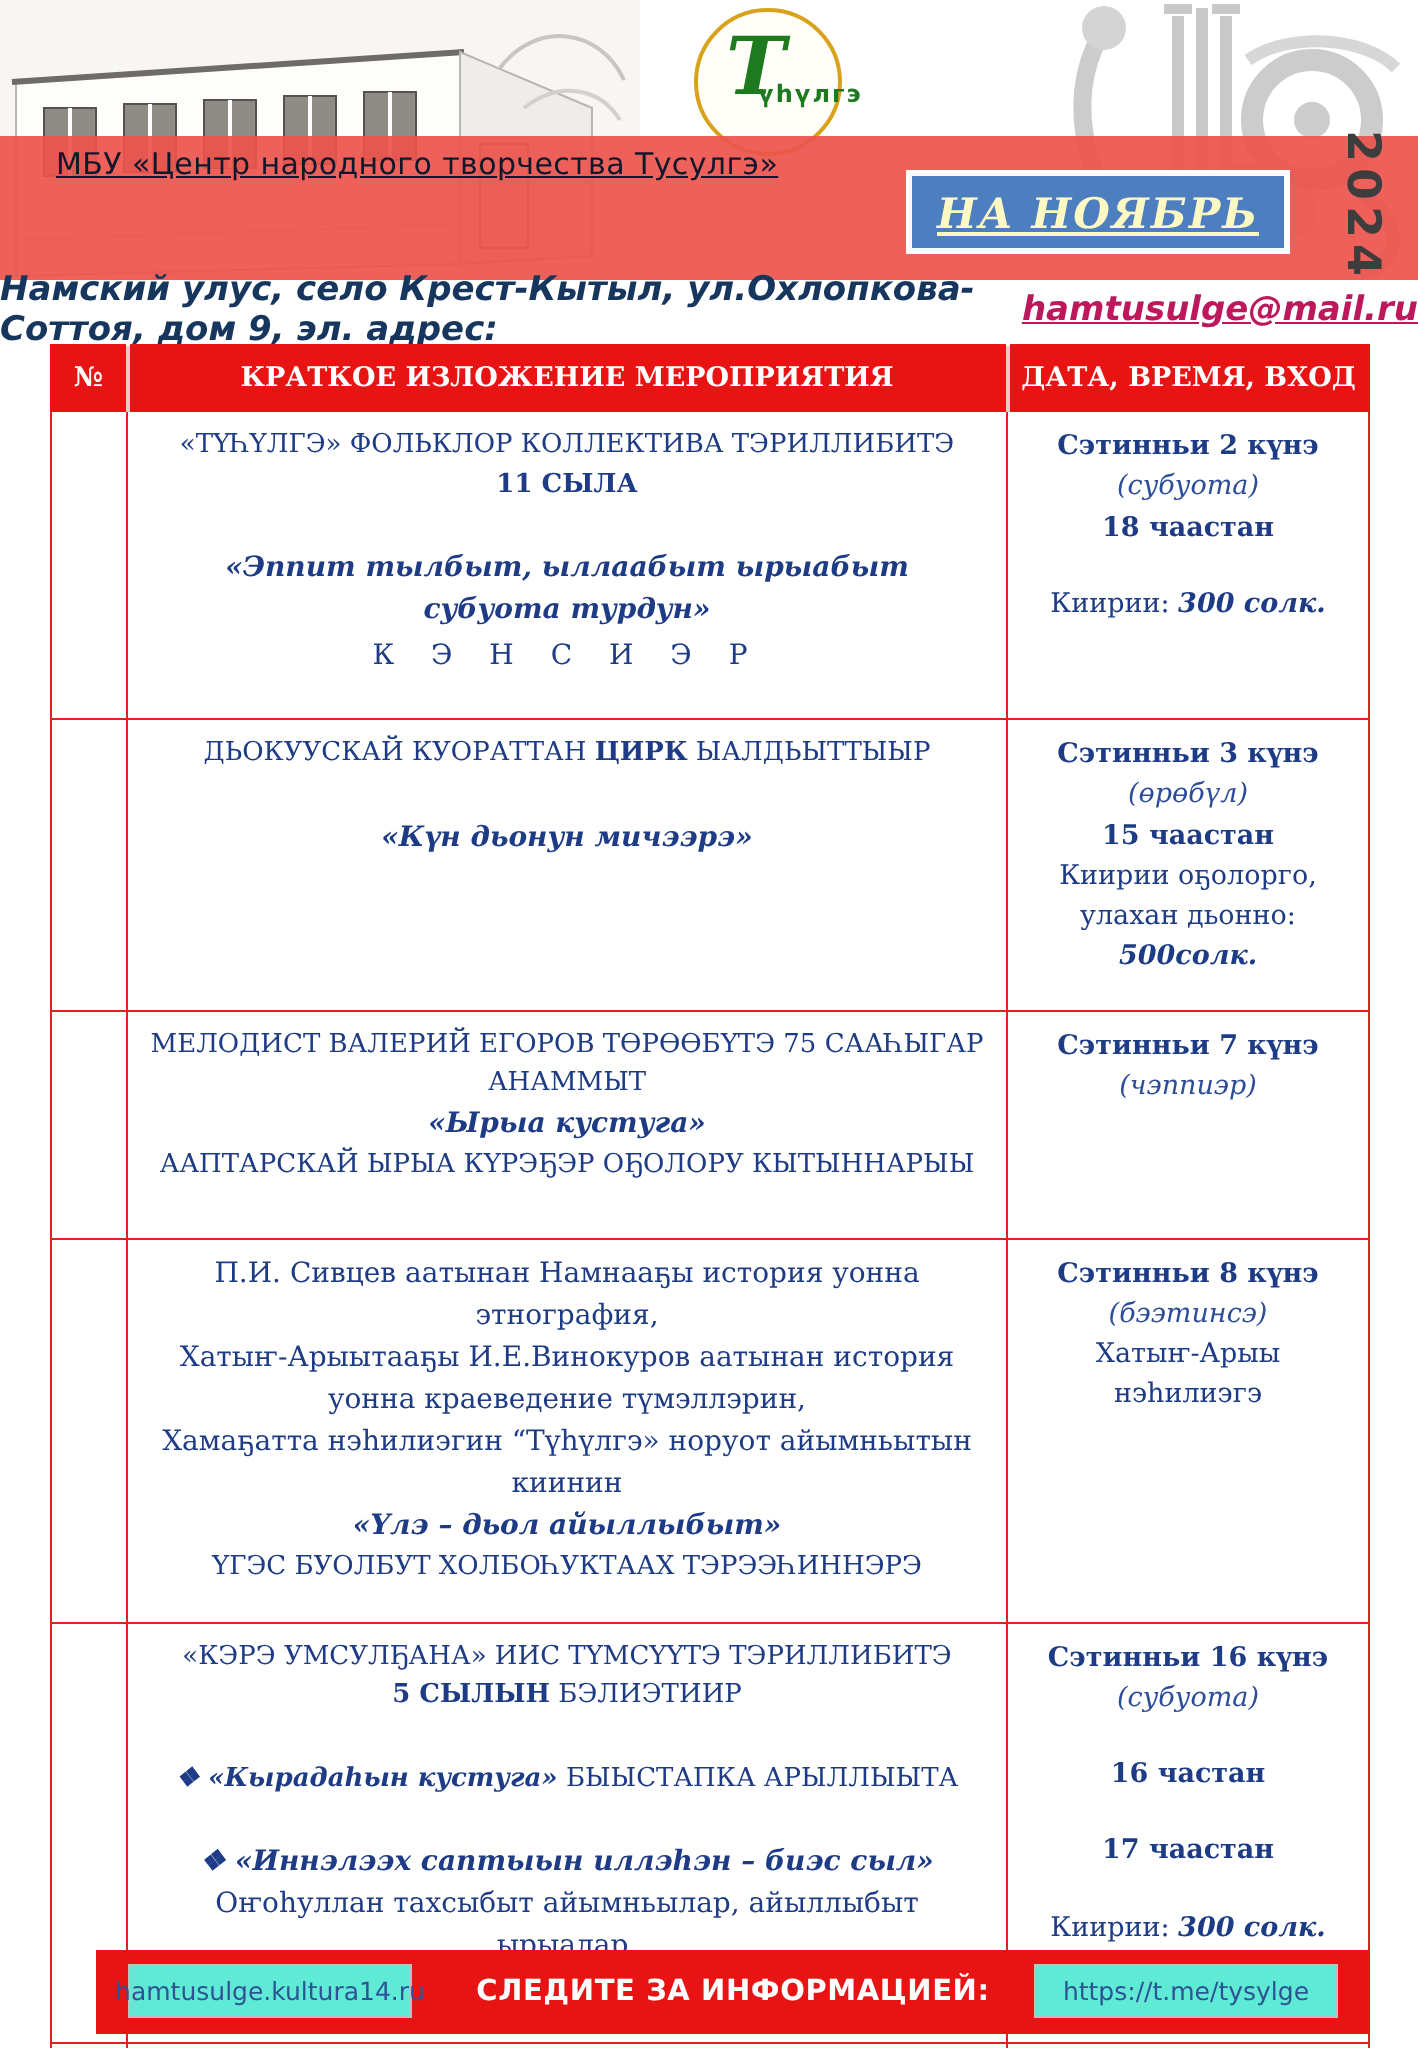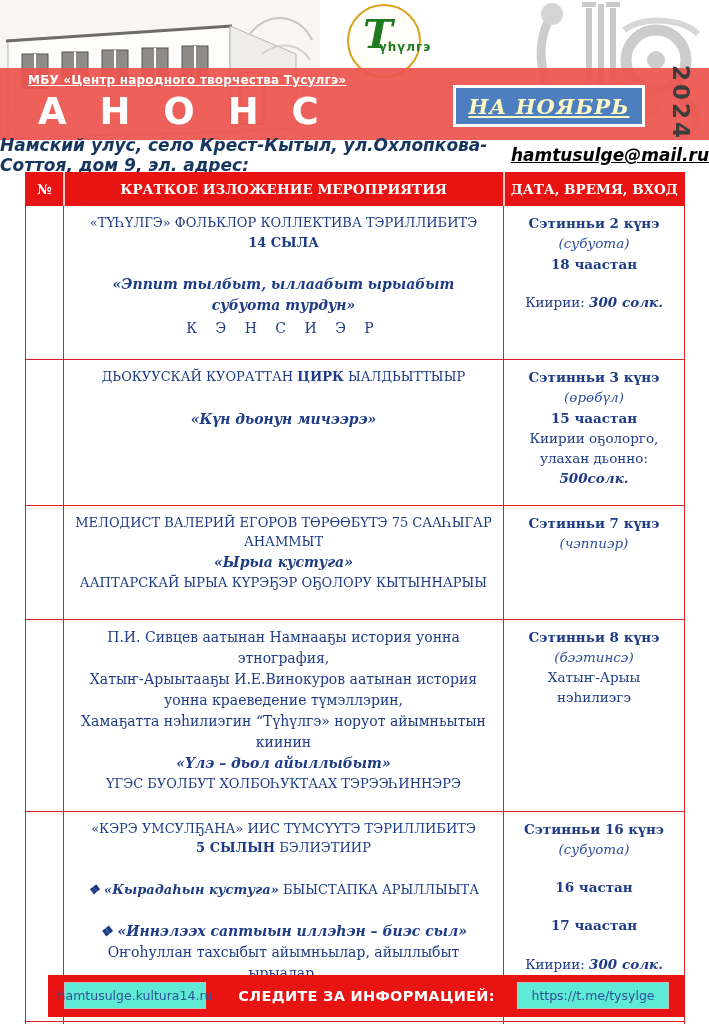--- a/index.html
+++ b/index.html
@@ -22,21 +22,21 @@
   }
   .logo-small{
     position:absolute;left:30px;top:34px;font-size:12px;font-weight:700;color:#1e7a1e;
     letter-spacing:1px;
   }
   .band{
     position:absolute;left:0;top:68px;width:709px;height:72px;
     background:rgba(237,84,77,0.92);
   }
   .org-title{
-    position:absolute;left:28px;top:5px;color:#ffffff;font-weight:700;font-size:12px;
+    position:absolute;left:28px;top:5px;color:#0f172a;font-weight:400;font-size:15px;
     text-decoration:underline;letter-spacing:.2px;
   }
   .announce{
     position:absolute;left:38px;top:24px;color:#ffffff;font-weight:700;font-size:37px;
     letter-spacing:10px;line-height:1.1;
   }
   .month-badge{
     position:absolute;right:64px;top:17px;width:186px;height:36px;
     background:#4d7ebf;border:3px solid #ffffff;
     display:flex;align-items:center;justify-content:center;
@@ -46,21 +46,21 @@
   }
   .year{
     position:absolute;right:-10px;top:22px;transform:rotate(90deg);
     font-size:23px;font-weight:700;color:#3d3d3d;letter-spacing:3px;
   }
   .address{
     position:absolute;left:0;top:141px;width:709px;height:28px;
     display:flex;align-items:center;justify-content:center;
     font-size:17px;font-weight:700;font-style:italic;color:#17365d;
   }
-  .address a{color:#000000;text-decoration:underline;margin-left:20px;}
+  .address a{color:#be185d;text-decoration:underline;margin-left:20px;}
   
   table.events{
     position:absolute;left:25px;top:172px;width:659px;border-collapse:collapse;
     font-family:"DejaVu Serif","Liberation Serif",serif;
     table-layout:fixed;
   }
   table.events col.c-num{width:38px;}
   table.events col.c-main{width:440px;}
   table.events col.c-date{width:181px;}
   table.events th{
@@ -159,21 +159,20 @@
     </svg>
   </div>
 
   <div class="logo">
     <span class="logo-big">Т</span>
     <span class="logo-small">үһүлгэ</span>
   </div>
 
   <div class="band">
     <div class="org-title">МБУ «Центр народного творчества Тусулгэ»</div>
-    <div class="announce">А Н О Н С</div>
     <div class="month-badge">НА  НОЯБРЬ</div>
     <div class="year">2024</div>
   </div>
 </div>
 
 <div class="address">
   <span>Намский улус, село Крест-Кытыл, ул.Охлопкова-Соттоя, дом 9,  эл. адрес:</span>
   <a href="#">hamtusulge@mail.ru</a>
 </div>
 
@@ -188,21 +187,21 @@
       <th class="h-num">№</th>
       <th class="h-main">КРАТКОЕ ИЗЛОЖЕНИЕ МЕРОПРИЯТИЯ</th>
       <th>ДАТА, ВРЕМЯ, ВХОД</th>
     </tr>
   </thead>
   <tbody id="rows-body">
       <tr class="r1">
         <td class="num">1</td>
         <td class="content">
           <div class="line "><span>«ТҮҺҮЛГЭ»  ФОЛЬКЛОР КОЛЛЕКТИВА  ТЭРИЛЛИБИТЭ</span></div>
-          <div class="line b"><span>14 СЫЛА</span></div>
+          <div class="line b"><span>11 СЫЛА</span></div>
           <div class="line gap"></div>
           <div class="line bi"><span>«Эппит  тылбыт,  ыллаабыт  ырыабыт</span></div>
           <div class="line bi"><span>субуота  турдун»</span></div>
           <div class="line sp"><span>К Э Н С И Э Р</span></div>
         </td>
         <td class="date">
           <div class="line b"><span>Сэтинньи 2 күнэ</span></div>
           <div class="line it"><span>(субуота)</span></div>
           <div class="line b"><span>18 чаастан</span></div>
           <div class="line gap"></div>

